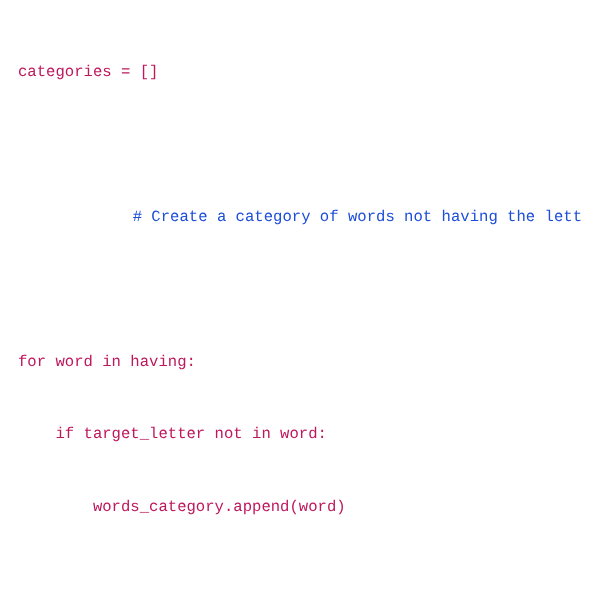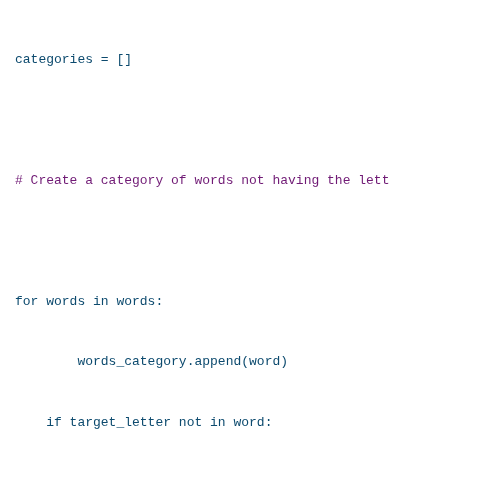--- a/index.html
+++ b/index.html
@@ -13,35 +13,35 @@
       font-size: 13px;
       padding: 10px 15px;
       width: 500px;
       min-height: 500px;
       overflow: hidden;
     }
     .code-block {
       line-height: 1.55;
       white-space: pre;
     }
-    .normal { color: #0c4a6e; }
-    .comment { color: #701a75; font-style: normal; }
+    .normal { color: #be185d; }
+    .comment { color: #1d4ed8; font-style: normal; text-align: right; }
     .line { display: block; }
   </style>
 </head>
 <body>
 
 <div class="code-block">
   <span class="line normal">categories = []</span>
   <span class="line">&nbsp;</span>
   <span class="line comment"># Create a category of words not having the lett</span>
   <span class="line">&nbsp;</span>
-  <span class="line normal">for words in words:</span>
+  <span class="line normal">for word in having:</span>
+  <span class="line normal">    if target_letter not in word:</span>
   <span class="line normal">        words_category.append(word)</span>
-  <span class="line normal">    if target_letter not in word:</span>
   
   
   
   
   
   
   
   
   
   

